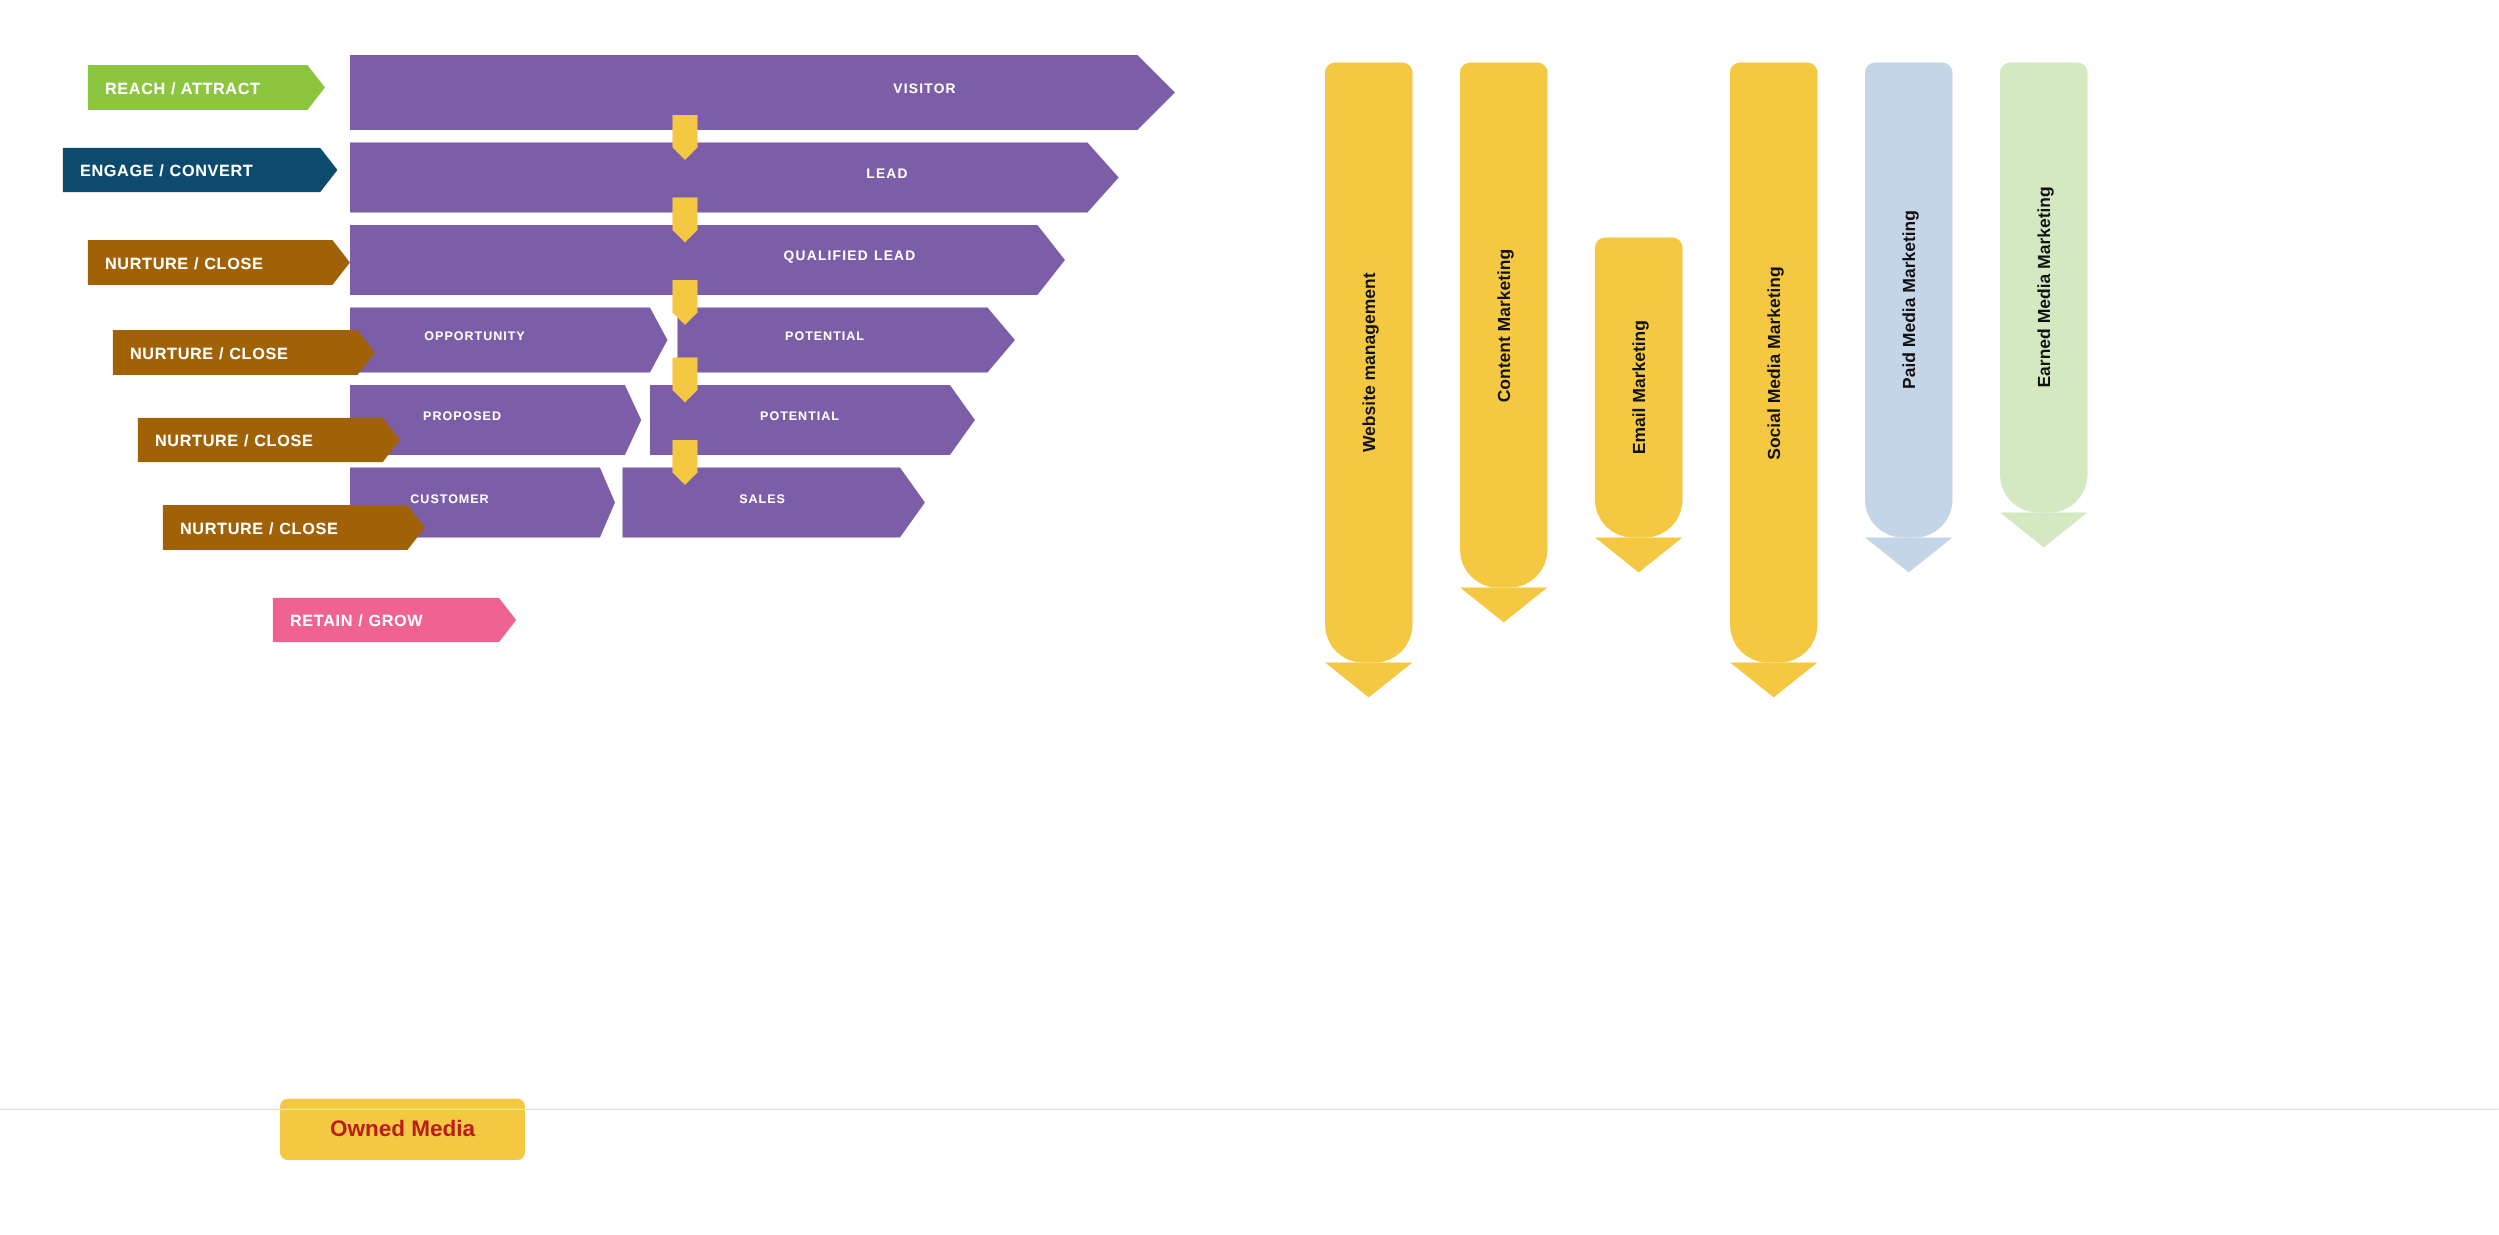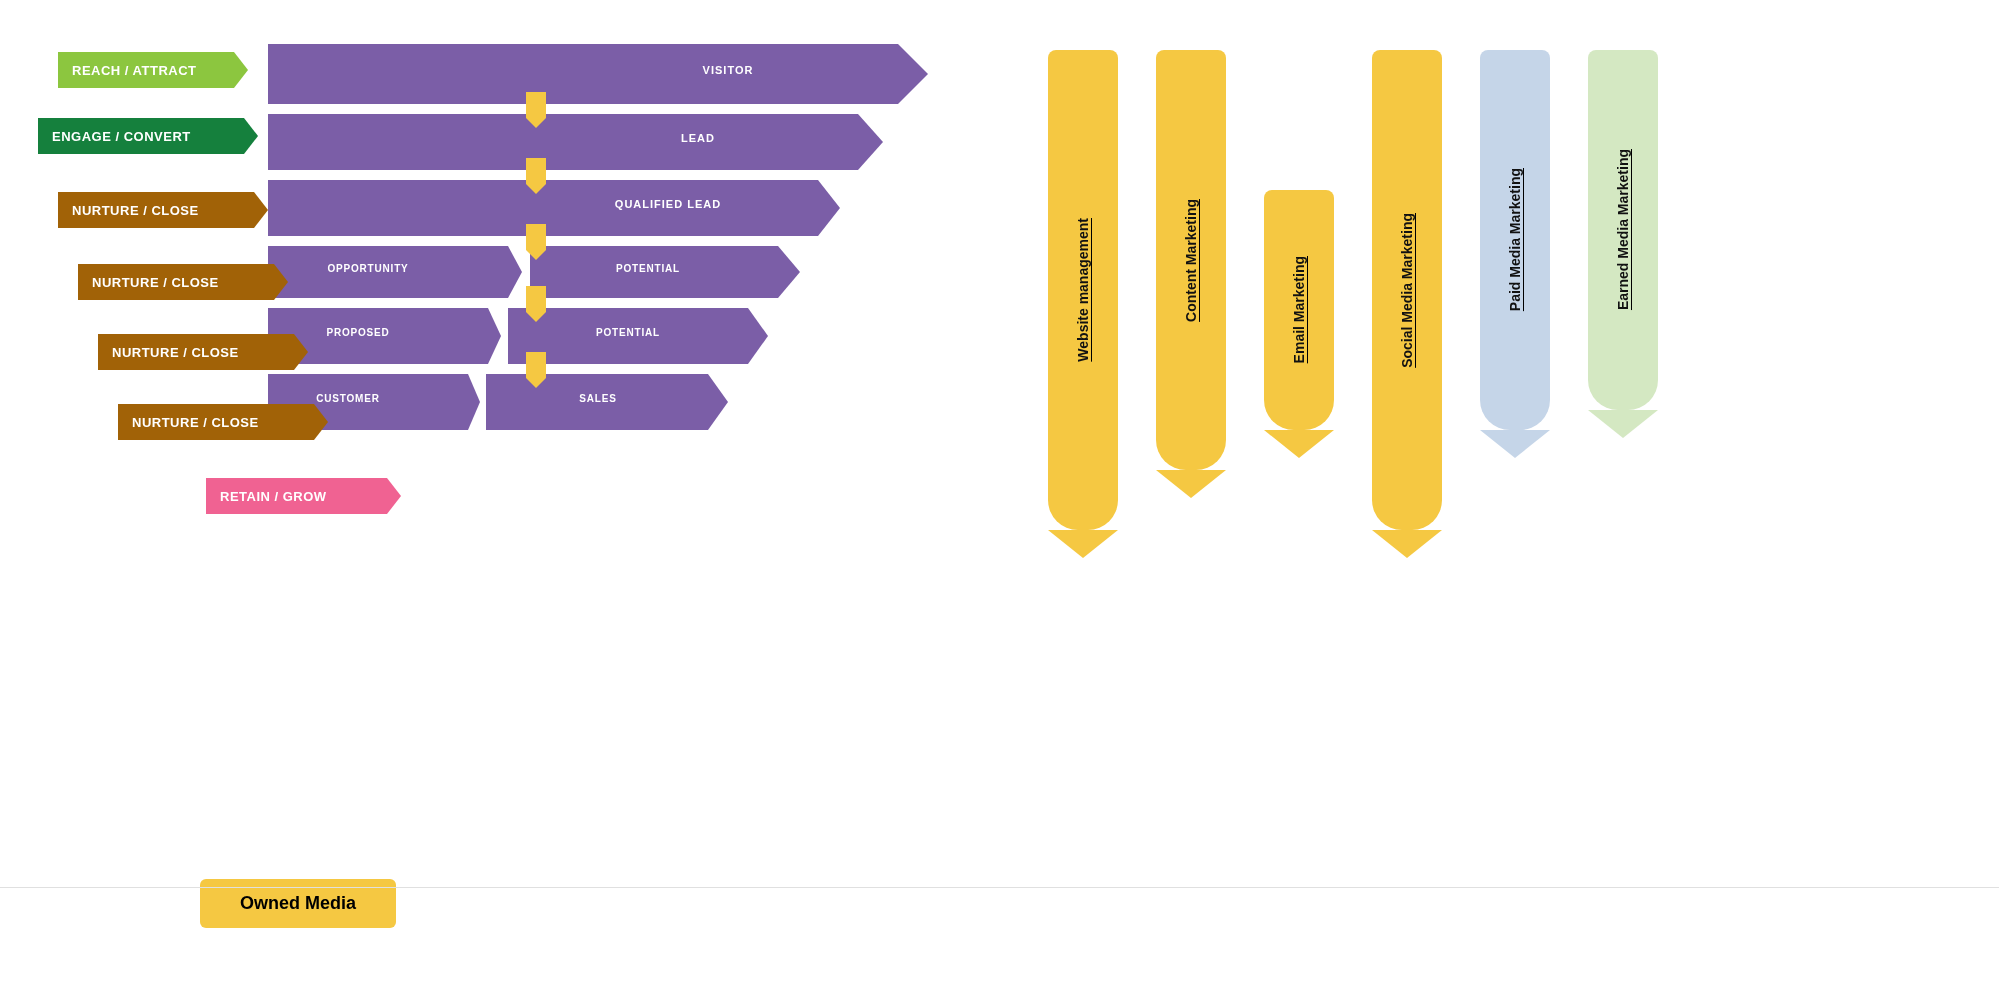--- a/index.html
+++ b/index.html
@@ -9,22 +9,21 @@
       width: 1999px;
       height: 988px;
       overflow: hidden;
       position: relative;
     }
 
     .main-container {
       display: flex;
       width: 100%;
       height: 100%;
-      padding: 30px 28px;
-      text-decoration: underline;
+      padding: 30px 40px;
     }
 
     
     .funnel-section {
       position: relative;
       width: 950px;
       flex-shrink: 0;
     }
 
     
@@ -40,21 +39,21 @@
       letter-spacing: 0.5px;
       clip-path: polygon(0 0, calc(100% - 14px) 0, 100% 50%, calc(100% - 14px) 100%, 0 100%);
       z-index: 10;
       white-space: nowrap;
     }
 
     .stage-label.green {
       background: #8cc63f;
     }
     .stage-label.orange {
-      background: #15803d;
+      background: #0c4a6e;
     }
     .stage-label.teal {
       background: #a16207;
     }
     .stage-label.pink {
       background: #f06292;
     }
 
     
     .columns-section {
@@ -131,22 +130,23 @@
       bottom: 60px;
       left: 200px;
       display: flex;
       gap: 120px;
     }
 
     .legend-item {
       padding: 14px 40px;
       font-size: 18px;
       font-weight: 700;
-      color: #000000;
+      color: #b91c1c;
       border-radius: 6px;
+      margin-left: 24px;
     }
 
     .legend-item.yellow {
       background: #f5c842;
     }
     .legend-item.blue {
       background: #c5d5e8;
     }
     .legend-item.green {
       background: #d4e8c2;

